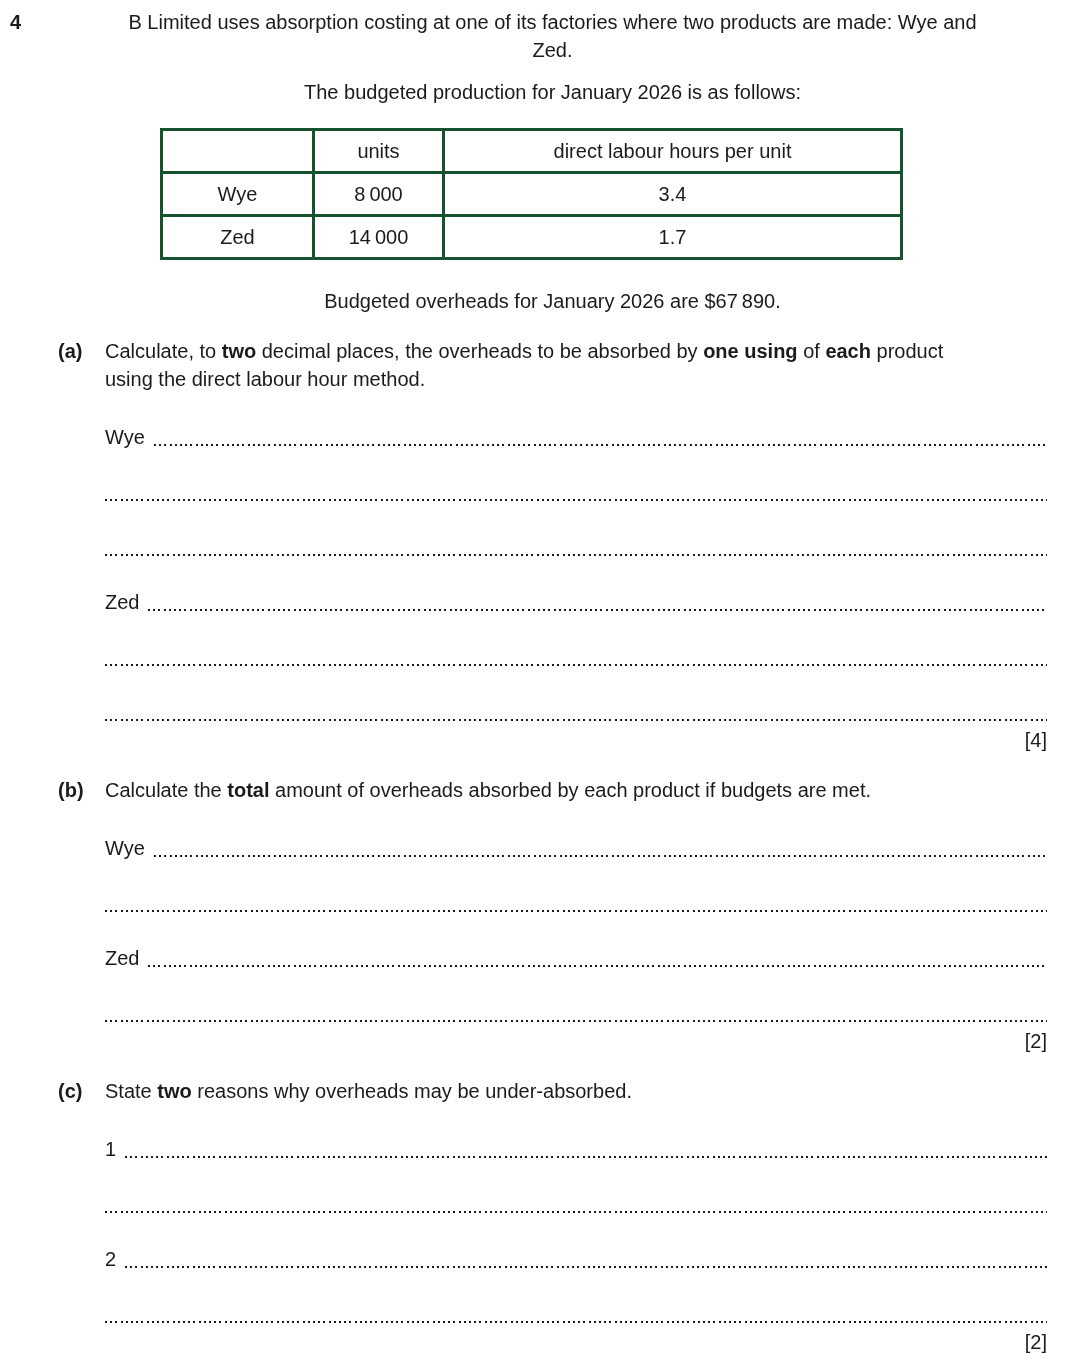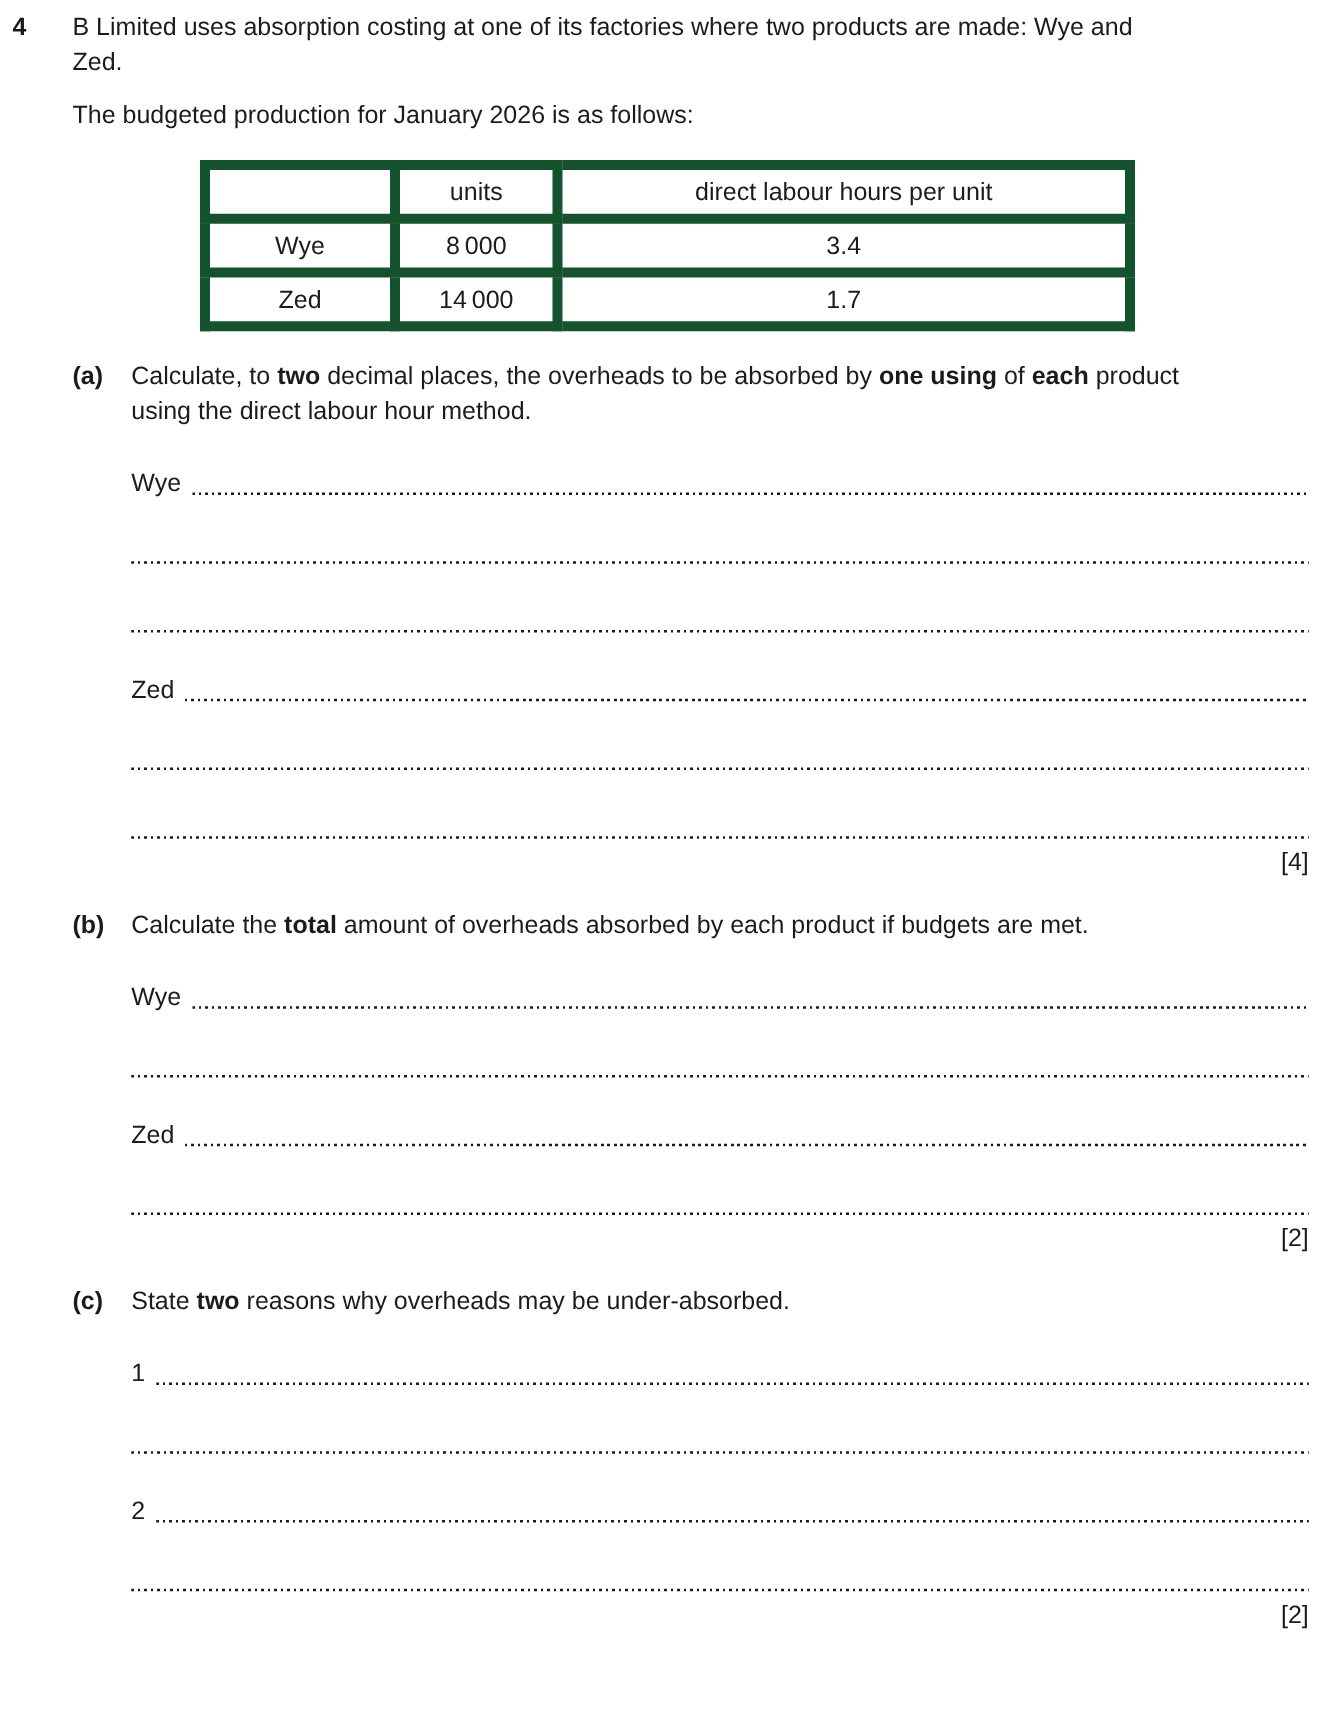--- a/index.html
+++ b/index.html
@@ -10,31 +10,31 @@
     font-size: 20px;
     line-height: 28px;
     color: #1b1b1b;
   }
   .page { width: 1067px; min-height: 1371px; padding: 8px 20px 10px 10px; background: #fff; }
 
   .q-row { display: flex; }
   .q-num { width: 48px; font-weight: bold; flex: 0 0 auto; }
   .q-body { flex: 1 1 auto; min-width: 0; }
 
-  .para { white-space: pre-line; }
+  .para { white-space: pre-line; text-align: center; }
   .budget-intro { margin-top: 14px; }
   .overheads { margin-top: 27px; }
 
   table.prod {
     border-collapse: collapse;
     margin: 22px 0 0 102px;
     table-layout: fixed;
   }
   table.prod th, table.prod td {
-    border: 8px solid #14532d;
+    border: 3px solid #14532d;
     height: 43px;
     text-align: center;
     vertical-align: middle;
     font-weight: normal;
     font-size: 20px;
     padding: 0 6px;
   }
   .col-product { width: 152px; }
   .col-units { width: 130px; }
   .col-dlh { width: 458px; }
@@ -87,20 +87,21 @@
           <td>3.4</td>
         </tr>
         <tr>
           <td>Zed</td>
           <td>14 000</td>
           <td>1.7</td>
         </tr>
       </tbody>
         </table>
 
+      <p class="para overheads">Budgeted overheads for January 2026 are $67 890.</p>
 
       <div class="part">
         <div class="part-row">
           <div class="part-label">(a)</div>
           <div class="part-prompt"><span>Calculate, to </span><b>two</b><span> decimal places, the overheads to be absorbed by </span><b>one using</b><span> of </span><b>each</b><span> product
 using the direct labour hour method.</span></div>
         </div>
         <div class="part-content">
           <div class="answer-line">
             <span class="line-label">Wye</span>

